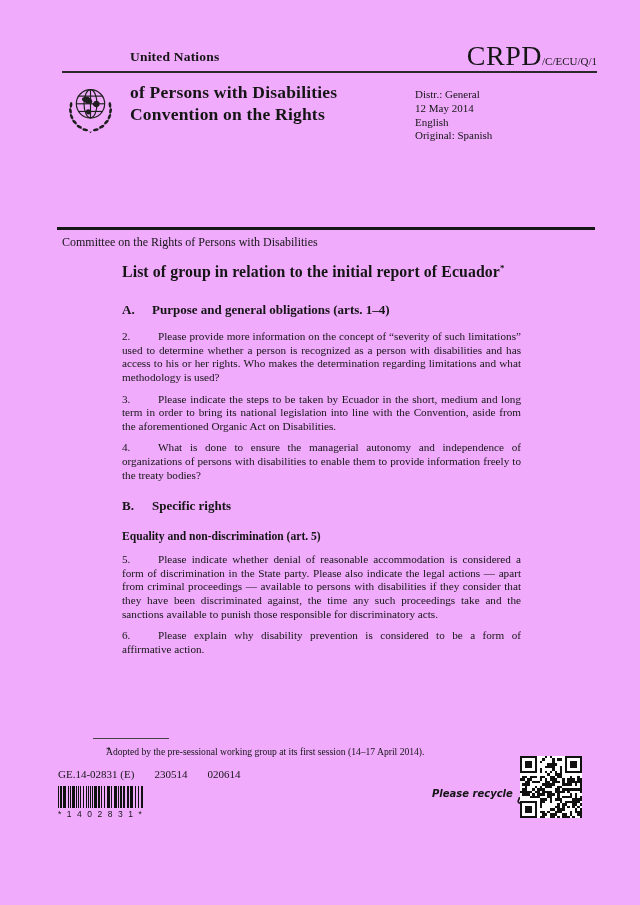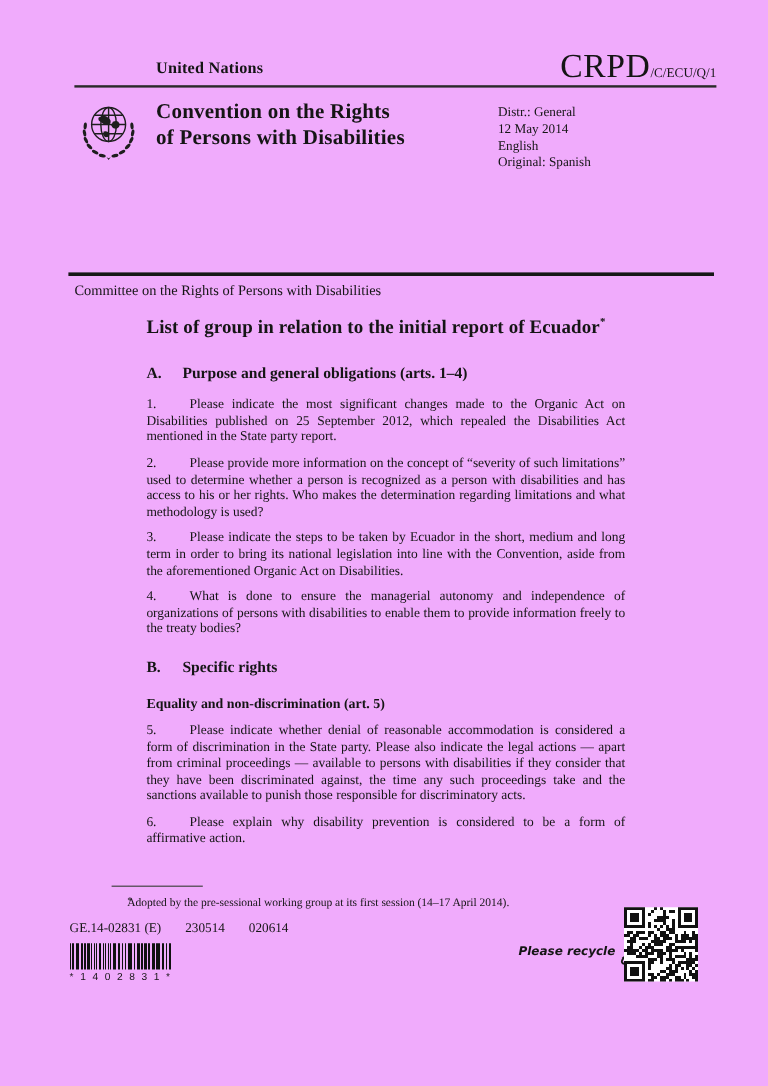--- a/index.html
+++ b/index.html
@@ -86,22 +86,22 @@
       <ellipse cx="84" cy="54" rx="5" ry="2.3" transform="rotate(-80 84 54)"></ellipse>
       <ellipse cx="82" cy="64" rx="5" ry="2.3" transform="rotate(-65 82 64)"></ellipse>
       <ellipse cx="77" cy="73" rx="5" ry="2.3" transform="rotate(-45 77 73)"></ellipse>
       <ellipse cx="69" cy="81" rx="5" ry="2.3" transform="rotate(-28 69 81)"></ellipse>
       <ellipse cx="59" cy="86" rx="5" ry="2.3" transform="rotate(-12 59 86)"></ellipse>
       <path d="M47,88 q3,3 6,0 l-3,4 Z"></path>
     </g>
   </svg>
 
   <div class="conv-title">
+    <div>of Persons with Disabilities</div>
     <div>Convention on the Rights</div>
-    <div>of Persons with Disabilities</div>
   </div>
 
   <div class="distr-block">
     <div>Distr.: General</div>
     <div>12 May 2014</div>
     <div>English</div>
     <div>Original: Spanish</div>
   </div>
 
   <div class="rule-thick"></div>
@@ -110,23 +110,20 @@
   <div class="content">
     <div class="report-title">
       <span>List of group in relation to the initial report of Ecuador</span><sup>*</sup>
     </div>
 
     <div class="sec-head">
       <span class="sec-label">A.</span>
       <span>Purpose and general obligations (arts. 1–4)</span>
     </div>
 
-    <p class="para">
-      <span class="pnum">1.</span><span>Please indicate the most significant changes made to the Organic Act on Disabilities published on 25 September 2012, which repealed the Disabilities Act mentioned in the State party report.</span>
-    </p>
     <p class="para">
       <span class="pnum">2.</span><span>Please provide more information on the concept of “severity of such limitations” used to determine whether a person is recognized as a person with disabilities and has access to his or her rights. Who makes the determination regarding limitations and what methodology is used?</span>
     </p>
     <p class="para">
       <span class="pnum">3.</span><span>Please indicate the steps to be taken by Ecuador in the short, medium and long term in order to bring its national legislation into line with the Convention, aside from the aforementioned Organic Act on Disabilities.</span>
     </p>
     <p class="para">
       <span class="pnum">4.</span><span>What is done to ensure the managerial autonomy and independence of organizations of persons with disabilities to enable them to provide information freely to the treaty bodies?</span>
     </p>
 

